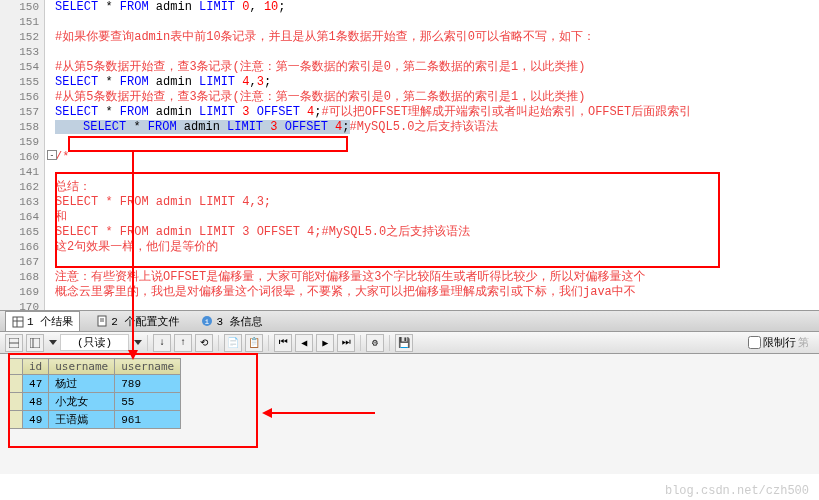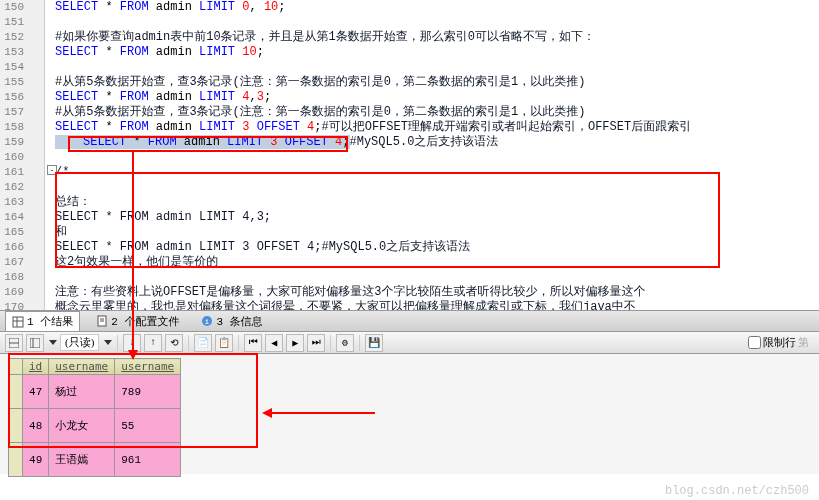--- a/index.html
+++ b/index.html
@@ -1,44 +1,44 @@
 <!DOCTYPE html>
 <html><head>
 <meta charset="utf-8">
 <style>
 * { margin: 0; padding: 0; box-sizing: border-box; }
 body { font-family: Consolas, "Courier New", monospace; font-size: 12px; background: #fff; width: 819px; height: 500px; position: relative; overflow: hidden; }
 .editor-area { display: flex; height: 310px; overflow: hidden; }
-.gutter { width: 45px; background: #f0f0f0; color: #808080; text-align: right; padding-right: 20px; border-right: 1px solid #ccc; line-height: 15px; font-size: 11px; }
+.gutter { width: 45px; background: #f0f0f0; color: #808080; text-align: right; padding-right: 5px; border-right: 1px solid #ccc; line-height: 15px; font-size: 11px; }
 .gutter div { height: 15px; }
 .code { flex: 1; padding-left: 10px; line-height: 15px; font-size: 12px; position: relative; border-radius: 19px; }
 .code-line { height: 15px; white-space: pre; }
 .kw { color: #0000ff; }
 .num { color: #ff0000; }
-.comment { color: #0f172a; }
+.comment { color: #ef4444; }
 .highlighted { background: #c0d0e0; padding-left: 28px; }
 .fold { position: absolute; left: -8px; width: 10px; height: 10px; border: 1px solid #888; background: #fff; font-size: 8px; text-align: center; line-height: 8px; cursor: pointer; }
 .red-box1 { position: absolute; left: 68px; top: 136px; width: 280px; height: 16px; border: 2px solid red; pointer-events: none; z-index: 5; }
 .red-box2 { position: absolute; left: 55px; top: 172px; width: 665px; height: 96px; border: 2px solid red; pointer-events: none; z-index: 5; }
 .red-box3 { position: absolute; left: 8px; top: 353px; width: 250px; height: 95px; border: 2px solid red; pointer-events: none; z-index: 5; }
 .arrow1 { position: absolute; left: 128px; top: 152px; z-index: 10; pointer-events: none; }
 .arrow2 { position: absolute; left: 260px; top: 405px; z-index: 10; pointer-events: none; }
 .tabs-bar { height: 22px; background: linear-gradient(#e8e8e8,#d0d0d0); display: flex; align-items: center; border-top: 1px solid #999; border-bottom: 1px solid #999; gap: 10px; padding-left: 5px; font-size: 11px; }
 .tab { display: flex; align-items: center; gap: 3px; padding: 2px 6px; cursor: pointer; }
 .tab.active { background: #fff; border: 1px solid #999; border-bottom: none; }
 .tab-icon { width: 12px; height: 12px; display: inline-block; }
 .toolbar2 { height: 22px; background: linear-gradient(#f8f8f8,#e0e0e0); display: flex; align-items: center; border-bottom: 1px solid #999; gap: 3px; padding-left: 5px; font-size: 11px; }
 .tb-btn { width: 18px; height: 18px; border: 1px solid #bbb; background: #f0f0f0; display: flex; align-items: center; justify-content: center; cursor: pointer; font-size: 10px; }
 .tb-sep { width: 1px; height: 16px; background: #ccc; margin: 0 2px; }
-.readonly-label { padding: 0 4px; background: #fff; border: 1px solid #ccc; font-family: Liberation Serif, serif; }
+.readonly-label { padding: 0 16px; background: #fff; border: 1px solid #ccc; }
 .checkbox-area { margin-left: auto; margin-right: 10px; display: flex; align-items: center; gap: 2px; }
 .results-area { background: #f5f5f5; padding: 4px 0 0 8px; height: 120px; }
 table.data { border-collapse: collapse; font-size: 11px; background: #fff; }
-table.data th { background: linear-gradient(#e8e8c0,#d8d8a0); border: 1px solid #999; padding: 1px 6px; font-weight: normal; text-align: center; color: #555; font-family: Consolas, monospace; text-decoration: underline; }
-table.data td { border: 1px solid #999; padding: 9px 6px; background: #f9a8d4; }
+table.data th { background: linear-gradient(#e8e8c0,#d8d8a0); border: 1px solid #999; padding: 1px 6px; font-weight: normal; text-align: center; color: #555; font-family: Consolas, monospace; }
+table.data td { border: 1px solid #999; padding: 1px 6px; background: #7dd3fc; }
 table.data td.num-cell { text-align: right; }
 table.data th.row-sel, table.data td.row-sel { width: 14px; background: #e8e8c0; padding: 0; }
 .footer { position: absolute; bottom: 2px; right: 10px; font-size: 12px; color: #ccc; }
 .arrow-v svg, .arrow-h svg { overflow: visible; }
 .tri-down { display: inline-block; width: 0; height: 0; border-left: 4px solid transparent; border-right: 4px solid transparent; border-top: 5px solid #333; margin-left:2px; }
 </style>
 </head>
 <body>
 
 <div class="editor-area">
@@ -47,36 +47,35 @@
       <div>151</div>
       <div>152</div>
       <div>153</div>
       <div>154</div>
     <div>155</div>
       <div>156</div>
       <div>157</div>
       <div>158</div>
       <div>159</div>
     <div>160</div>
-      <div>161</div>
+      <div>141</div>
       <div>162</div>
       <div>163</div>
       <div>164</div>
     <div>165</div>
       <div>166</div>
       <div>167</div>
       <div>168</div>
       <div>169</div>
     <div>170</div>
   </div>
   <div class="code">
     <div class="code-line"><span class="kw">SELECT</span> * <span class="kw">FROM</span> admin <span class="kw">LIMIT</span> <span class="num">0</span>, <span class="num">10</span>;</div>
     <div class="code-line"></div>
     <div class="code-line"><span class="comment">#如果你要查询admin表中前10条记录，并且是从第1条数据开始查，那么索引0可以省略不写，如下：</span></div>
-    <div class="code-line"><span class="kw">SELECT</span> * <span class="kw">FROM</span> admin <span class="kw">LIMIT</span> <span class="num">10</span>;</div>
     <div class="code-line"></div>
     <div class="code-line"><span class="comment">#从第5条数据开始查，查3条记录(注意：第一条数据的索引是0，第二条数据的索引是1，以此类推)</span></div>
     <div class="code-line"><span class="kw">SELECT</span> * <span class="kw">FROM</span> admin <span class="kw">LIMIT</span> <span class="num">4</span>,<span class="num">3</span>;</div>
     <div class="code-line"><span class="comment">#从第5条数据开始查，查3条记录(注意：第一条数据的索引是0，第二条数据的索引是1，以此类推)</span></div>
     <div class="code-line"><span class="kw">SELECT</span> * <span class="kw">FROM</span> admin <span class="kw">LIMIT</span> <span class="num">3</span> <span class="kw">OFFSET</span> <span class="num">4</span>;<span class="comment">#可以把OFFSET理解成开端索引或者叫起始索引，OFFSET后面跟索引</span></div>
     <div class="code-line"><span class="highlighted"><span class="kw">SELECT</span> * <span class="kw">FROM</span> admin <span class="kw">LIMIT</span> <span class="num">3</span> <span class="kw">OFFSET</span> <span class="num">4</span>;</span><span class="comment">#MySQL5.0之后支持该语法</span></div>
     <div class="code-line"></div>
     <div class="code-line" style="position:relative;"><span class="comment">/*</span><span class="fold">-</span></div>
     <div class="code-line"></div>
     <div class="code-line"><span class="comment">总结：</span></div>

